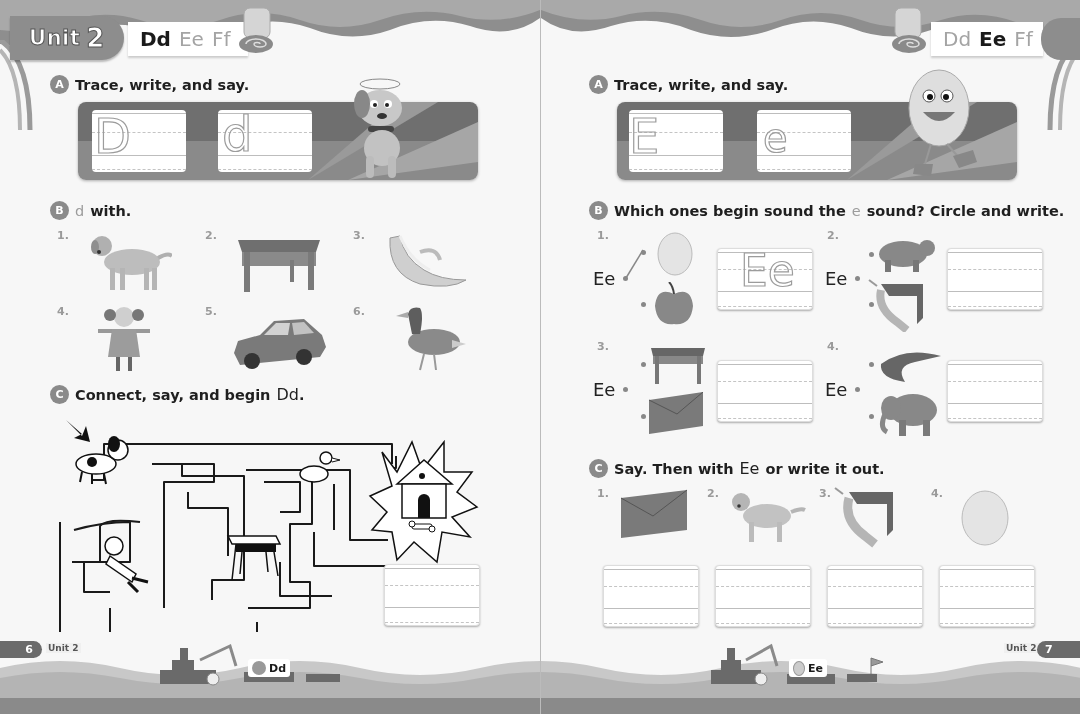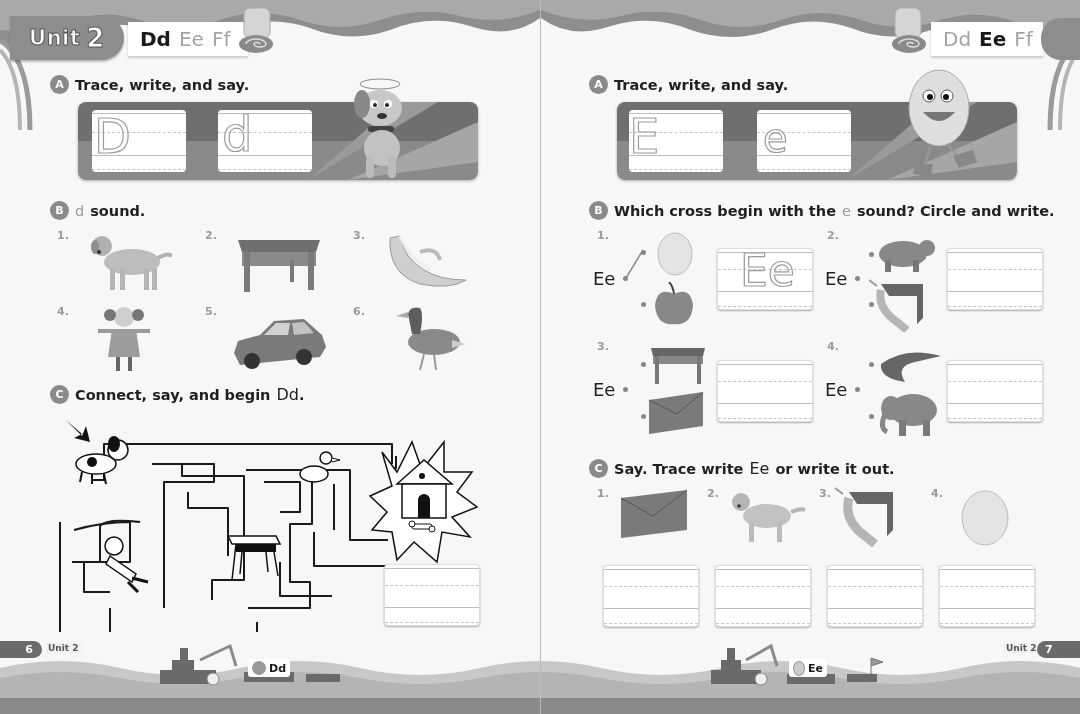--- a/index.html
+++ b/index.html
@@ -129,21 +129,21 @@
       <ellipse cx="42" cy="42" rx="5" ry="3" fill="#333"></ellipse>
       <rect x="28" y="52" width="26" height="6" rx="3" fill="#444"></rect>
       <ellipse cx="42" cy="74" rx="18" ry="18" fill="#c2c2c2"></ellipse>
       <rect x="26" y="82" width="8" height="22" rx="4" fill="#bcbcbc"></rect>
       <rect x="48" y="82" width="8" height="22" rx="4" fill="#bcbcbc"></rect>
     </svg>
 
     <div class="sec" style="left:50px; top:201px;">
       <span class="badge">B</span>
       <span class="hl">d</span>
-      <span>sound.</span>
+      <span>with.</span>
     </div>
 
     <span class="num-label" style="left:57px; top:229px;">1.</span>
     <span class="num-label" style="left:205px; top:229px;">2.</span>
     <span class="num-label" style="left:353px; top:229px;">3.</span>
     <span class="num-label" style="left:57px; top:305px;">4.</span>
     <span class="num-label" style="left:205px; top:305px;">5.</span>
     <span class="num-label" style="left:353px; top:305px;">6.</span>
 
     <svg class="pic" style="left:86px; top:230px; width:86px; height:64px;" viewBox="0 0 86 64">
@@ -361,21 +361,21 @@
       <circle cx="33" cy="33" r="3" fill="#111"></circle>
         <circle cx="49" cy="33" r="3" fill="#111"></circle>
       <path d="M26 48 Q42 66 58 48 Z" fill="#777"></path>
       <path d="M34 80 L28 100 M50 80 L64 96" stroke="#999" stroke-width="2"></path>
       <path d="M18 100 L36 100 L34 112 L16 110 Z" fill="#888"></path>
       <path d="M56 92 L76 86 L80 98 L62 104 Z" fill="#888"></path>
     </svg>
 
     <div class="sec" style="left:48px; top:201px;">
       <span class="badge">B</span>
-      <span>Which cross begin with the</span>
+      <span>Which ones begin sound the</span>
       <span class="hl">e</span>
       <span>sound? Circle and write.</span>
     </div>
 
     <span class="num-label" style="left:56px; top:229px;">1.</span>
     <span class="ee-label" style="left:52px; top:268px;">Ee</span>
     <div class="dot" style="left:82px; top:276px;"></div>
     <svg class="pic" style="left:84px; top:248px; width:20px; height:32px;" viewBox="0 0 20 32">
         <line x1="1" y1="30" x2="18" y2="2" stroke="#888" stroke-width="1.5"></line>
       </svg>
@@ -466,21 +466,21 @@
       <div class="lines">
           <div class="l solid" style="top:3px"></div>
           <div class="l dash" style="top:20px"></div>
           <div class="l solid" style="top:42px"></div>
           <div class="l dash" style="top:57px"></div>
         </div>
     </div>
 
     <div class="sec" style="left:48px; top:459px;">
       <span class="badge">C</span>
-      <span>Say. Trace write</span>
+      <span>Say. Then with</span>
       <span class="thin" style="font-size:16px;">Ee</span>
       <span>or write it out.</span>
     </div>
 
     <span class="num-label" style="left:56px; top:487px;">1.</span>
     <span class="num-label" style="left:166px; top:487px;">2.</span>
     <span class="num-label" style="left:278px; top:487px;">3.</span>
     <span class="num-label" style="left:390px; top:487px;">4.</span>
 
     <svg class="pic" style="left:78px; top:488px; width:70px; height:52px;" viewBox="0 0 70 52">

